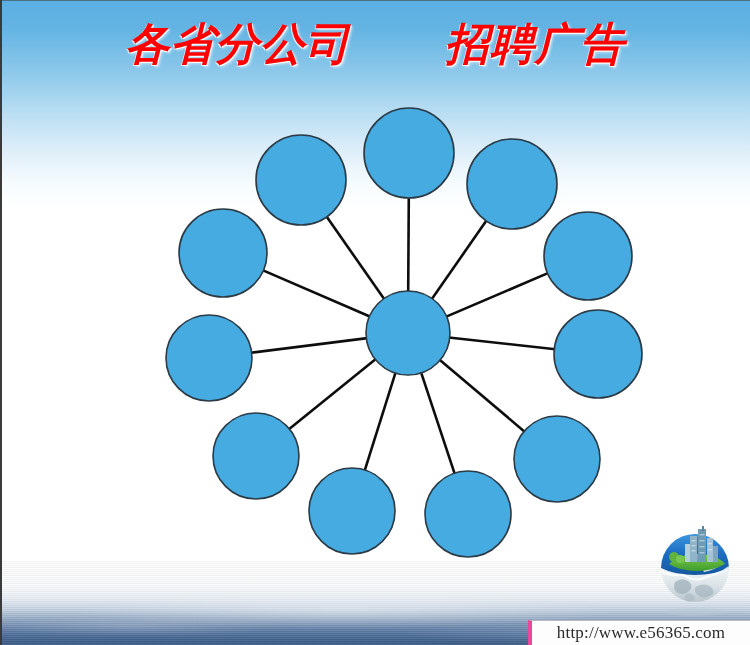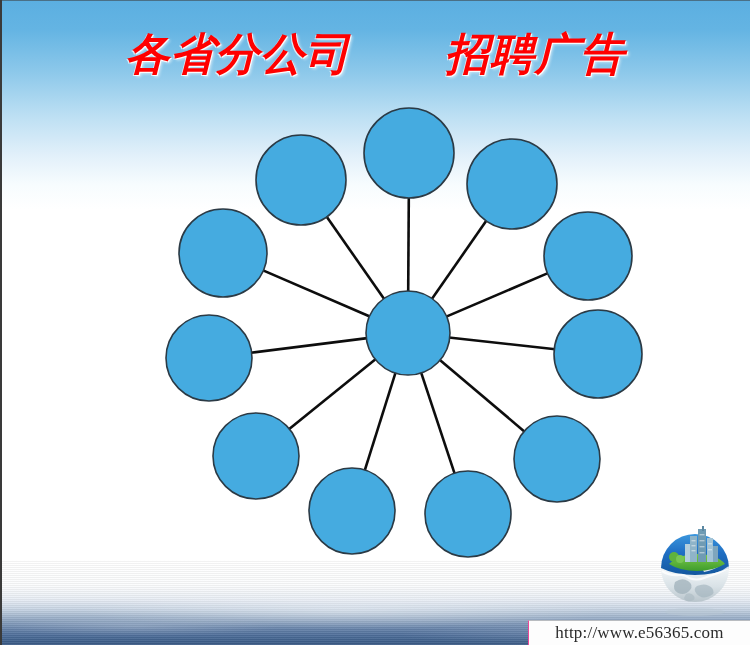--- a/index.html
+++ b/index.html
@@ -85,21 +85,21 @@
     left: 0; top: 0;
     width: 750px;
     height: 1px;
     background: rgba(60,60,60,0.55);
   }
 
   
   .title-row {
     position: absolute;
     left: 0;
-    top: 32px;
+    top: 22px;
     width: 750px;
     text-align: center;
     white-space: nowrap;
     line-height: 1;
   }
   .title-part {
     display: inline-block;
     font-family: "DejaVu Sans", "Liberation Sans", sans-serif;
     font-size: 44px;
     font-weight: bold;
@@ -142,21 +142,21 @@
 
   
   .watermark {
     position: absolute;
     left: 528px;
     top: 620px;
     width: 222px;
     height: 25px;
     background: #fdfdfd;
     border-top: 1px solid #b9bcc0;
-    border-left: 1px solid #ec4899;
+    border-left: 4px solid #ec4899;
     box-sizing: border-box;
     display: flex;
     align-items: center;
     justify-content: center;
   }
   .watermark-text {
     font-family: "Liberation Serif", "DejaVu Serif", serif;
     font-size: 17px;
     color: #2b2b2b;
     letter-spacing: 0.2px;

